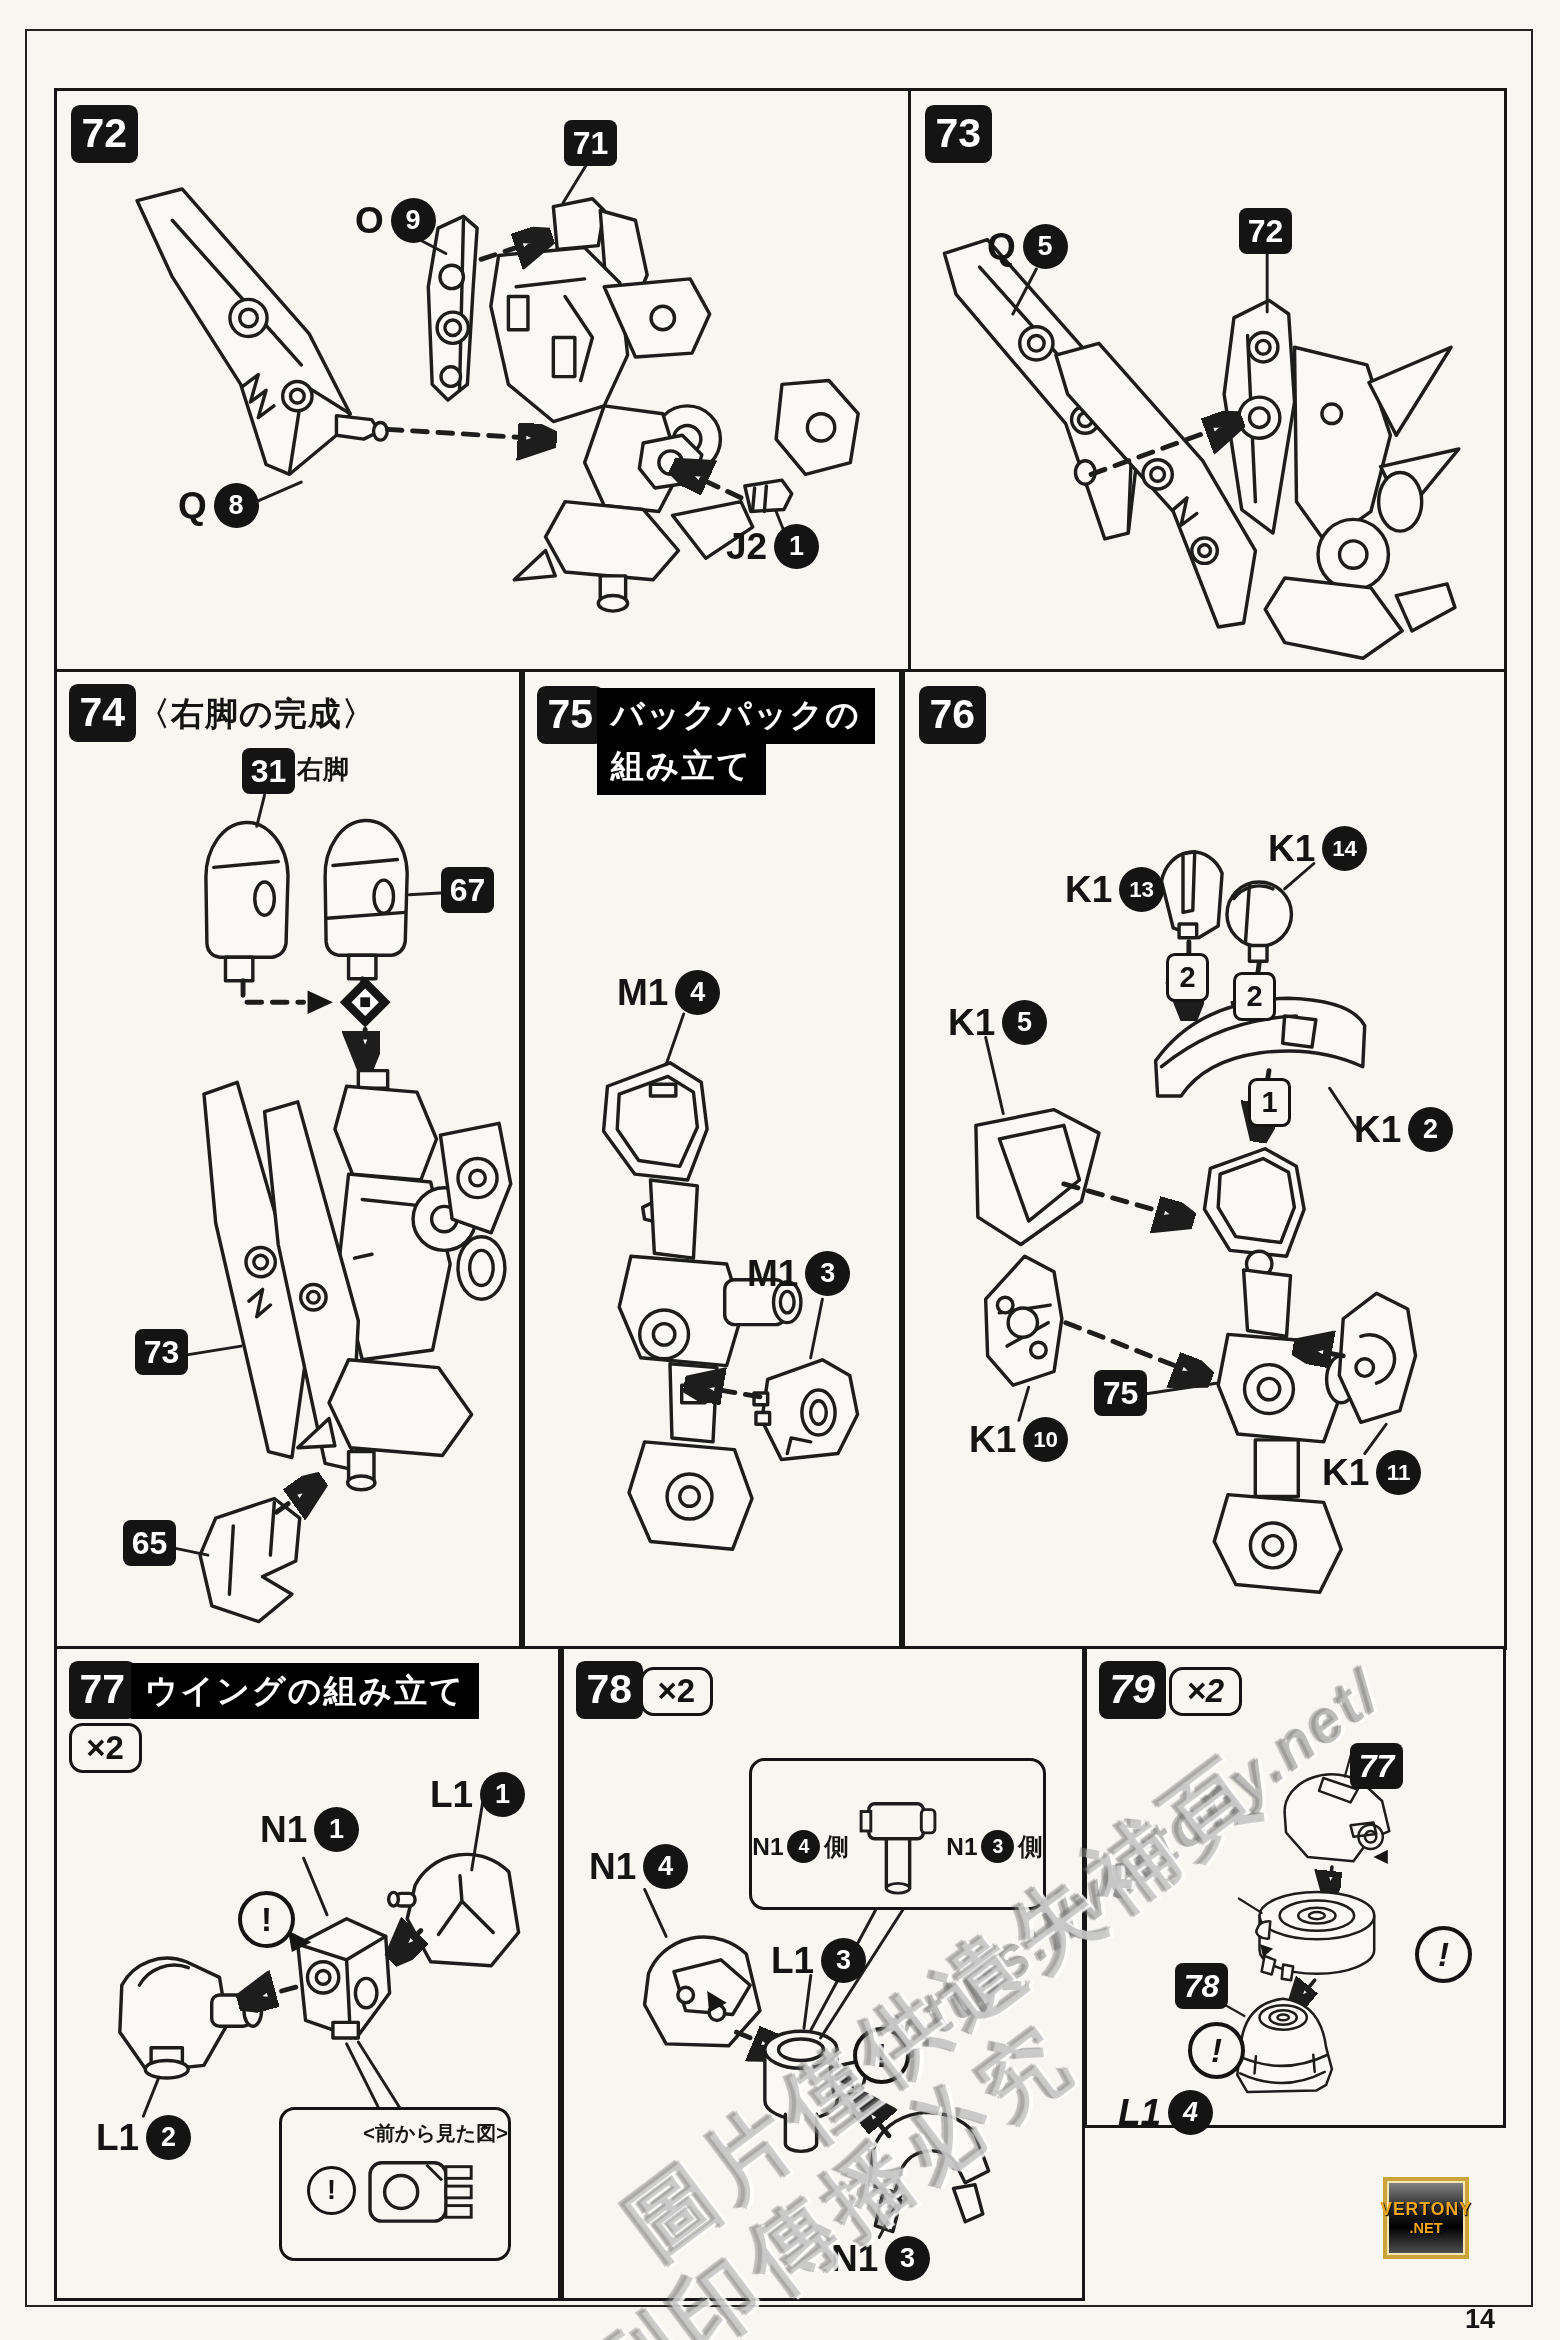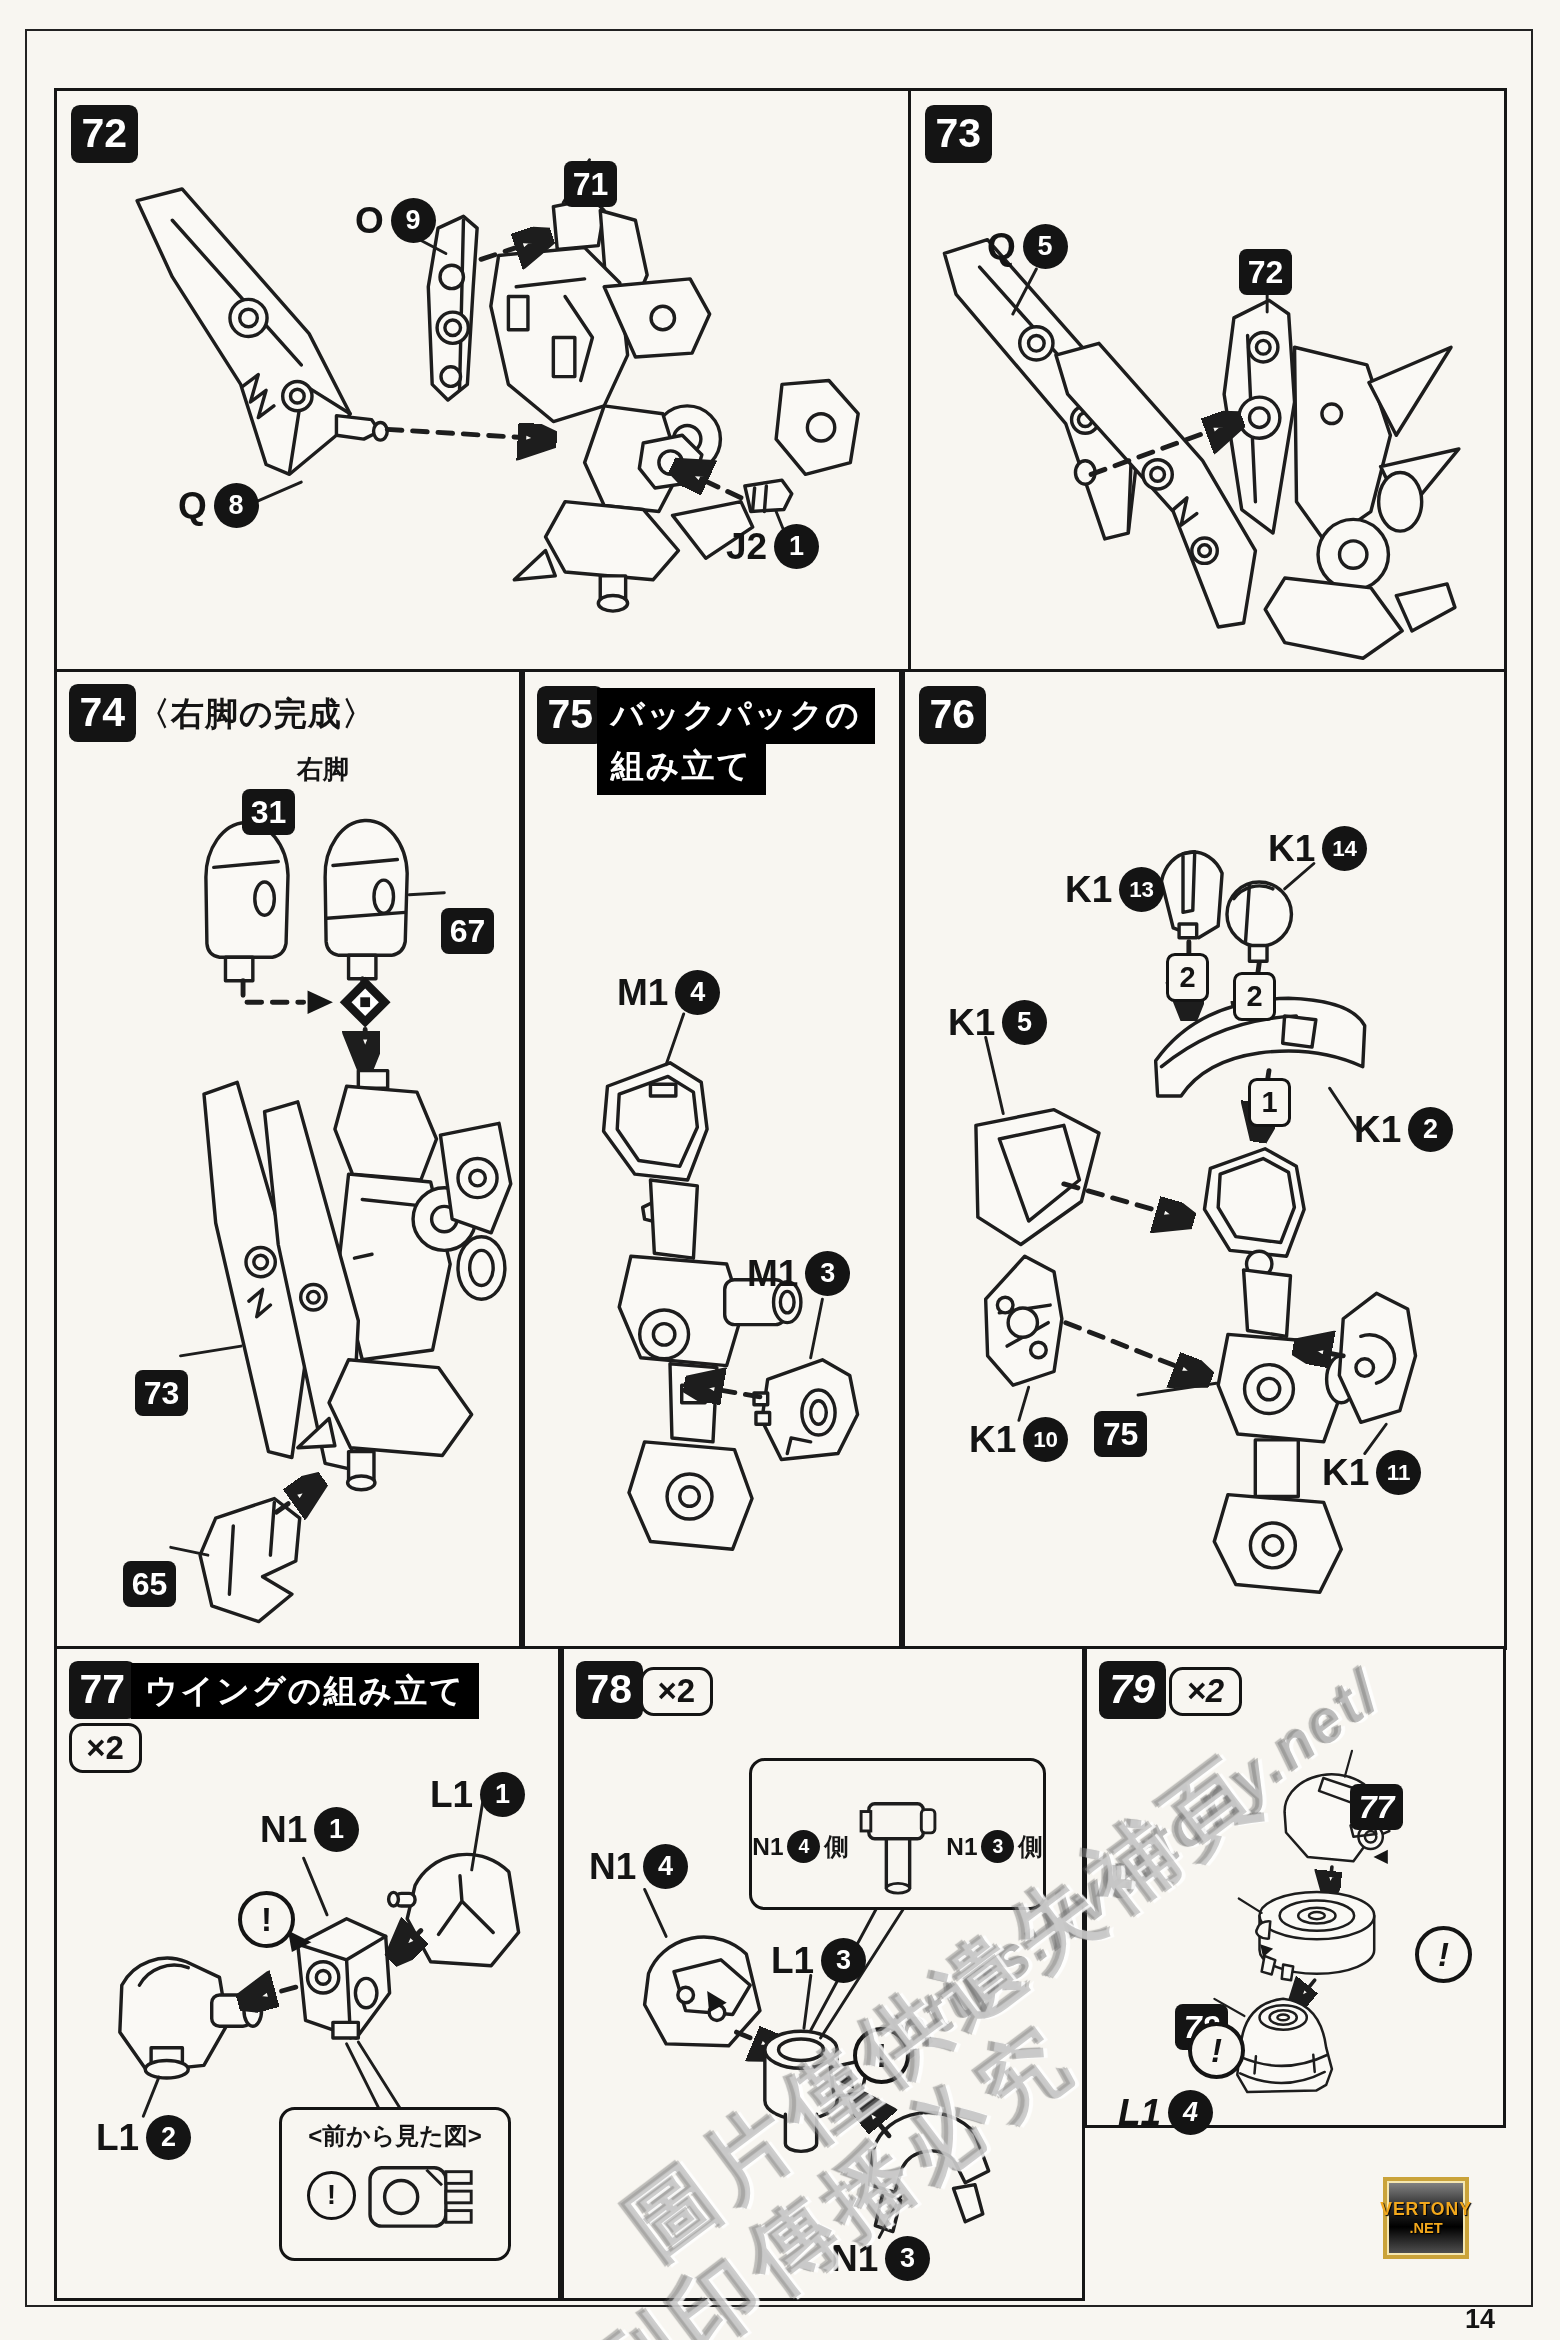--- a/index.html
+++ b/index.html
@@ -7,32 +7,32 @@
   .page-frame{position:absolute;left:25px;top:29px;width:1504px;height:2274px;border:2.9px solid #222;}
   .panel{position:absolute;border:3.9px solid #161616;box-sizing:border-box;background:#f8f6f1;}
   .art{position:absolute;left:0;top:0;width:100%;height:100%;}
   .art path,.art rect,.art circle,.art ellipse,.art line{stroke:#1d1d1d;stroke-width:3.5;stroke-linejoin:round;stroke-linecap:round;fill:#faf9f5;}
   .art .ln{fill:none;}
   .art .dash{fill:none;stroke-dasharray:15 11;stroke-width:5;}
   .art .lead{fill:none;stroke-width:3;}
   .art .blk{fill:#161616;stroke:none;}
   .art .wht{fill:#ffffff;stroke:none;}
   .step-badge{position:absolute;background:#141414;color:#fff;font-weight:700;font-size:41px;line-height:1;padding:8.8px 10.7px;border-radius:8.8px;}
-  .ref-badge{position:absolute;background:#141414;color:#fff;font-weight:700;font-size:32px;line-height:1;padding:6.8px 8.8px;border-radius:7.8px;margin-top:41px;}
+  .ref-badge{position:absolute;background:#141414;color:#fff;font-weight:700;font-size:32px;line-height:1;padding:6.8px 8.8px;border-radius:7.8px;}
   .plabel{position:absolute;display:flex;align-items:center;gap:6.8px;font-size:37px;font-weight:700;color:#141414;}
   .cnum{display:inline-flex;width:45px;height:45px;border-radius:50%;background:#141414;color:#fff;align-items:center;justify-content:center;font-size:27px;font-weight:700;flex:0 0 auto;}
   .cnum.d2{font-size:22.4px;}
   .note{position:absolute;font-size:26px;font-weight:700;color:#141414;}
   .title-line{position:absolute;font-size:33px;font-weight:700;color:#141414;letter-spacing:1px;white-space:nowrap;}
   .title-block{position:absolute;background:#000000;color:#fff;font-size:33px;font-weight:700;padding:5.9px 13.7px;letter-spacing:2px;white-space:nowrap;}
   .mult{position:absolute;border:3.9px solid #141414;border-radius:13.7px;font-size:33px;font-weight:700;color:#141414;padding:2.9px 14.6px;background:#f8f6f1;}
   .order-box{position:absolute;width:37px;height:43px;border:3.9px solid #141414;border-radius:8.8px;background:#f8f6f1;display:flex;align-items:center;justify-content:center;font-size:29px;font-weight:700;color:#141414;z-index:5;}
   .warn{position:absolute;width:49px;height:49px;border:4.9px solid #141414;border-radius:50%;background:#f8f6f1;display:flex;align-items:center;justify-content:center;font-size:33px;font-weight:800;color:#141414;z-index:5;}
   .inset{position:absolute;border:3.9px solid #141414;border-radius:15.6px;background:#f8f6f1;z-index:4;}
-  .inset-title{font-size:24px;font-weight:700;text-align:center;margin-top:9.8px;white-space:nowrap;}
+  .inset-title{font-size:20px;font-weight:700;text-align:right;margin-top:9.8px;white-space:nowrap;}
   .inset-row{display:flex;align-items:center;justify-content:center;gap:9.8px;margin-top:7.8px;}
   .warn-s{width:43px;height:43px;border:3.9px solid #141414;border-radius:50%;background:#f8f6f1;display:flex;align-items:center;justify-content:center;font-size:27px;font-weight:800;color:#141414;flex:0 0 auto;}
   .side-label{display:flex;align-items:center;gap:3.9px;font-size:24.4px;font-weight:700;white-space:nowrap;}
   .side-label .cnum{width:33px;height:33px;font-size:19.5px;}
   .wm{position:absolute;transform-origin:0 50%;pointer-events:none;font-weight:700;color:rgba(128,128,128,0.5);text-shadow:2.9px 2.9px 1px rgba(255,255,255,0.85),-2px -2px 1px rgba(80,80,80,0.35);white-space:nowrap;z-index:40;}
   .wm-url{font-size:60px;font-style:italic;letter-spacing:2.9px;}
   .wm-cn{font-size:86px;letter-spacing:9.8px;color:rgba(140,140,140,0.42);}
   .logo{position:absolute;width:86px;height:82px;border:4.9px solid #caa33a;box-sizing:border-box;background:linear-gradient(180deg,#888 0%,#222 40%,#000 62%,#555 100%);display:flex;flex-direction:column;align-items:center;justify-content:center;box-shadow:inset 0 0 0 2px #f5e7b0;z-index:50;}
   .logo .l1{color:#f3a81c;font-weight:800;font-size:17.6px;letter-spacing:1px;text-shadow:1px 1px 1px #000;line-height:1.1;}
   .logo .l2{color:#f3a81c;font-weight:800;font-size:14.6px;text-shadow:1px 1px 1px #000;line-height:1.1;}

